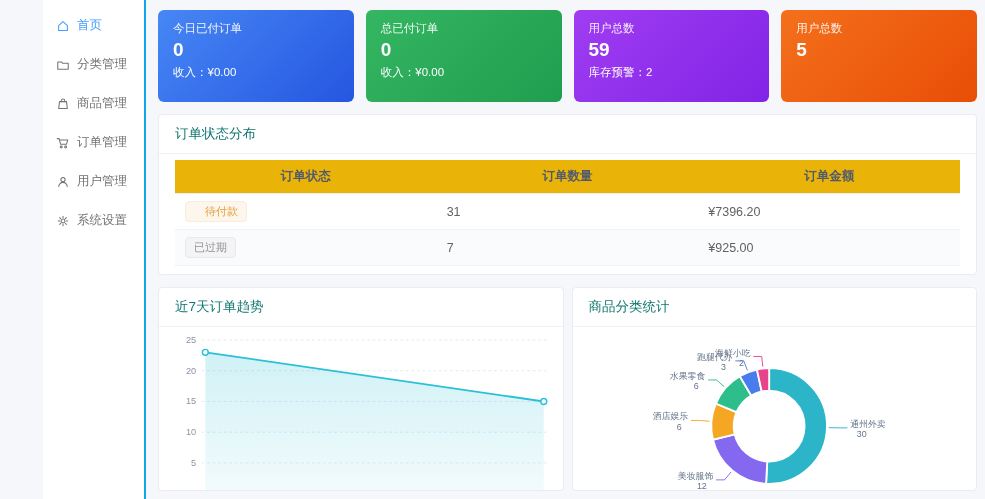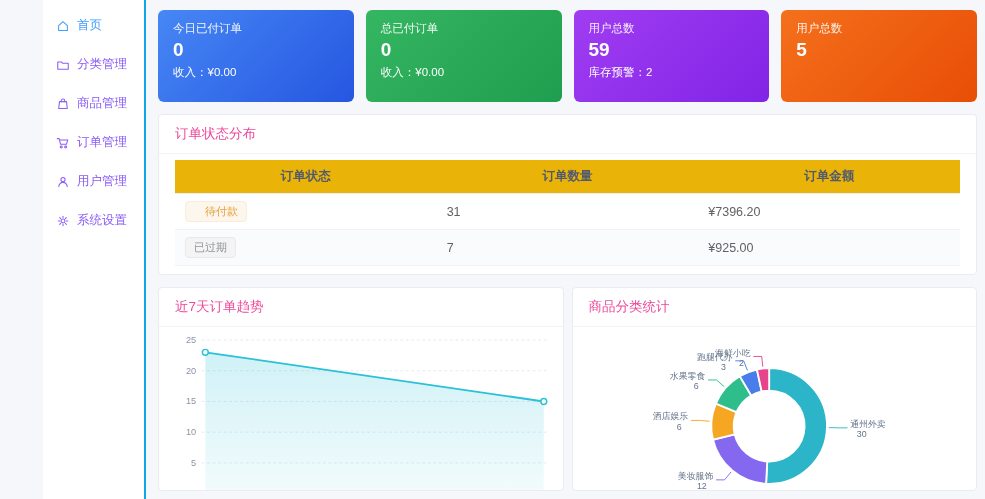--- a/index.html
+++ b/index.html
@@ -1,40 +1,40 @@
 <!DOCTYPE html>
 <html><head>
 <meta charset="utf-8">
 <style>
   * { box-sizing: border-box; margin: 0; padding: 0; }
   html,body { width: 985px; height: 499px; overflow: hidden; }
   body { font-family: "Liberation Sans", sans-serif; background: #f6f7fb; display: flex; }
 
   
   .sidebar { width: 103px; background: #fff; border-right: 2px solid #0ea5e9; padding-top: 6px; flex: none; margin-left: 43px; }
-  .sidebar-item { display: flex; align-items: center; gap: 7px; padding: 11px 13px; font-size: 12.5px; color: #8b5cf6; cursor: pointer; white-space: nowrap; }
+  .sidebar-item { display: flex; align-items: center; gap: 7px; padding: 11px 13px; font-size: 12.5px; color: #737373; cursor: pointer; white-space: nowrap; }
   .sidebar-item .ic { width: 14px; height: 14px; flex: none; display: inline-flex; }
   .sidebar-item .ic svg { width: 14px; height: 14px; stroke: currentColor; fill: none; stroke-width: 1.2; stroke-linejoin: round; stroke-linecap: round; }
   .sidebar-item.active { color: #409eff; }
 
   
   .main { flex: 1; padding: 10px 8px 8px 12px; display: flex; flex-direction: column; min-width: 0; }
 
   .cards-row { display: flex; gap: 12px; margin-bottom: 12px; flex: none; }
   .stat-card { flex: 1; height: 92px; border-radius: 6px; padding: 11px 15px; color: #fff; }
   .stat-card .t { font-size: 11.5px; opacity: .93; }
   .stat-card .v { font-size: 19px; font-weight: bold; margin: 3px 0 4px; }
   .stat-card .s { font-size: 11.5px; }
   .stat-card.c0 { background: linear-gradient(135deg,#4787f5 0%,#2556e0 100%); }
   .stat-card.c1 { background: linear-gradient(135deg,#35b662 0%,#1f9e4f 100%); }
   .stat-card.c2 { background: linear-gradient(135deg,#a03df2 0%,#8224e6 100%); }
   .stat-card.c3 { background: linear-gradient(135deg,#f4701c 0%,#e84e06 100%); }
 
   .panel { background: #fff; border: 1px solid #e9ecf2; border-radius: 4px; overflow: hidden; }
-  .panel-title { padding: 10px 16px; font-size: 13.5px; color: #ec4899; border-bottom: 1px solid #f0f2f5; }
+  .panel-title { padding: 10px 16px; font-size: 13.5px; color: #0f766e; border-bottom: 1px solid #f0f2f5; }
 
   .orders-panel { margin-bottom: 12px; flex: none; }
   .table-wrap { padding: 6px 16px 8px; }
   table { width: 100%; border-collapse: collapse; font-size: 12.5px; color: #606266; table-layout: fixed; }
   thead th { text-align: center; background: #eab308; padding: 8px 10px; font-weight: bold; color: #515a6e; border-bottom: 1px solid #ebeef5; }
   tbody td { padding: 7px 10px; border-bottom: 1px solid #f2f3f7; }
   tbody tr.alt { background: #fafbfc; }
   .tag { display: inline-block; font-size: 11px; line-height: 1; padding: 4px 8px; border-radius: 4px; border: 1px solid transparent; }
   .tag-warning { color: #e6a23c; background: #fdf6ec; border-color: #faecd8; padding-left: 19px; }
   .tag-info { color: #909399; background: #f4f4f5; border-color: #e9e9eb; }

